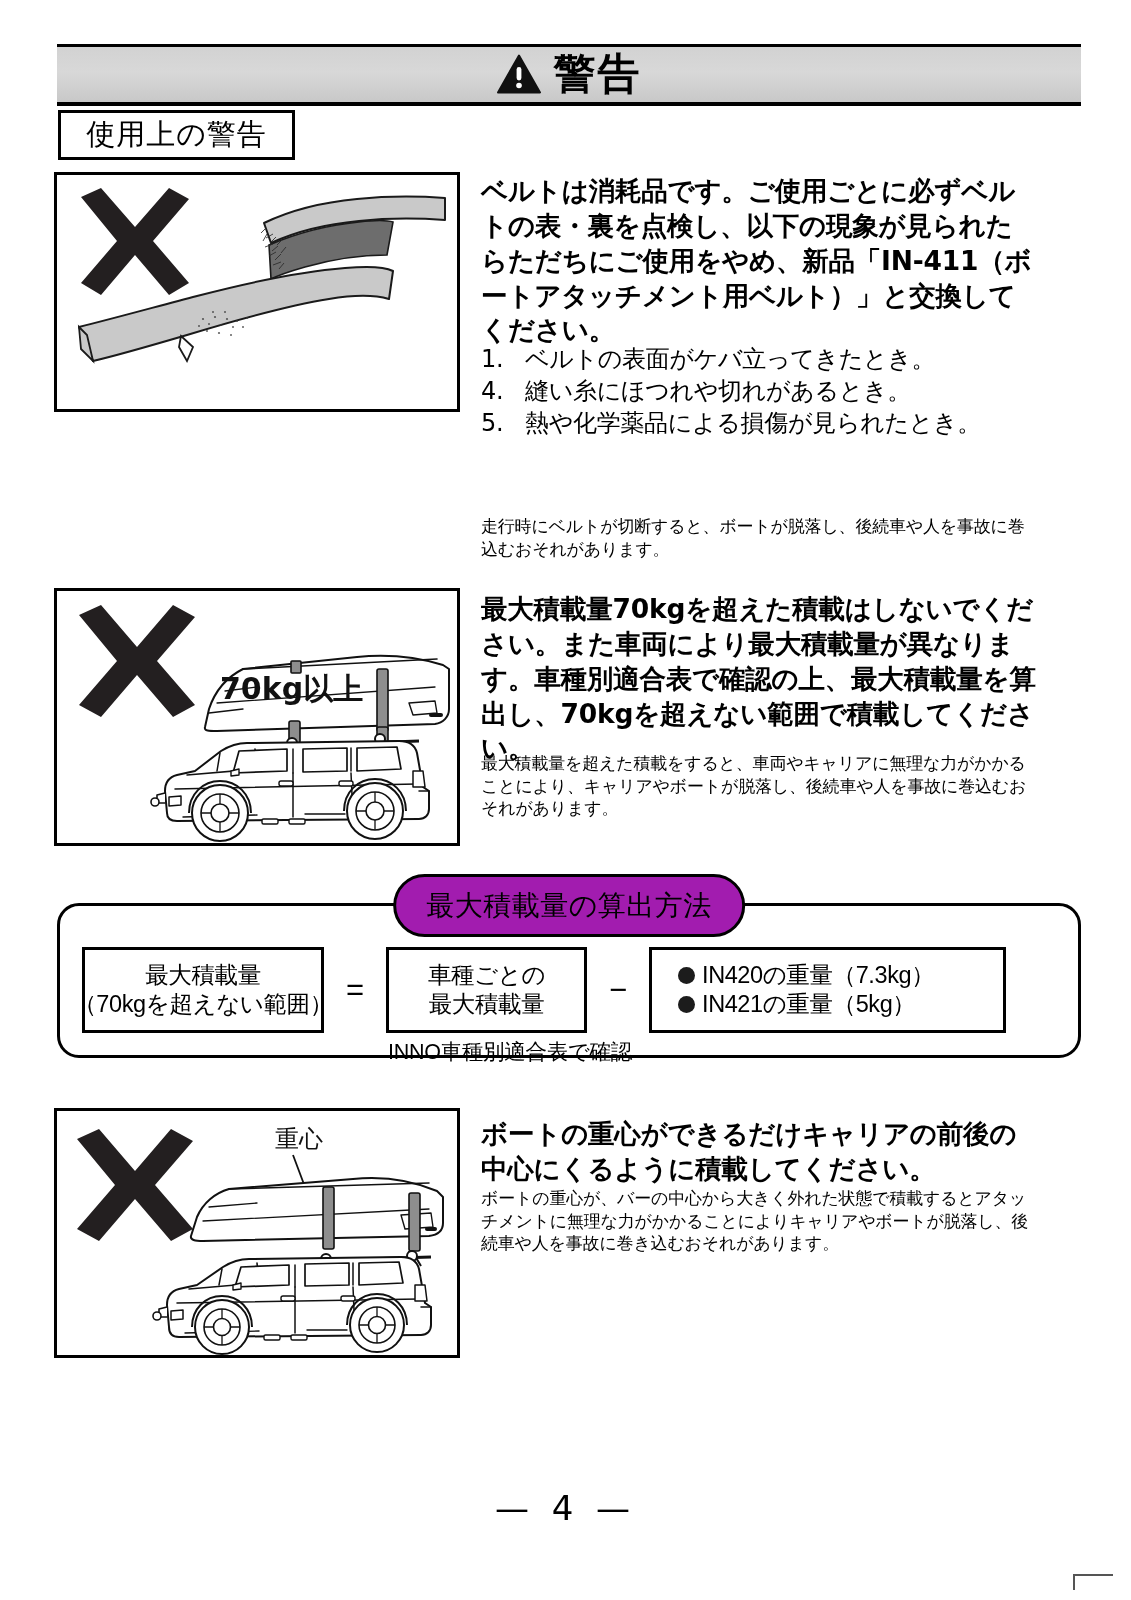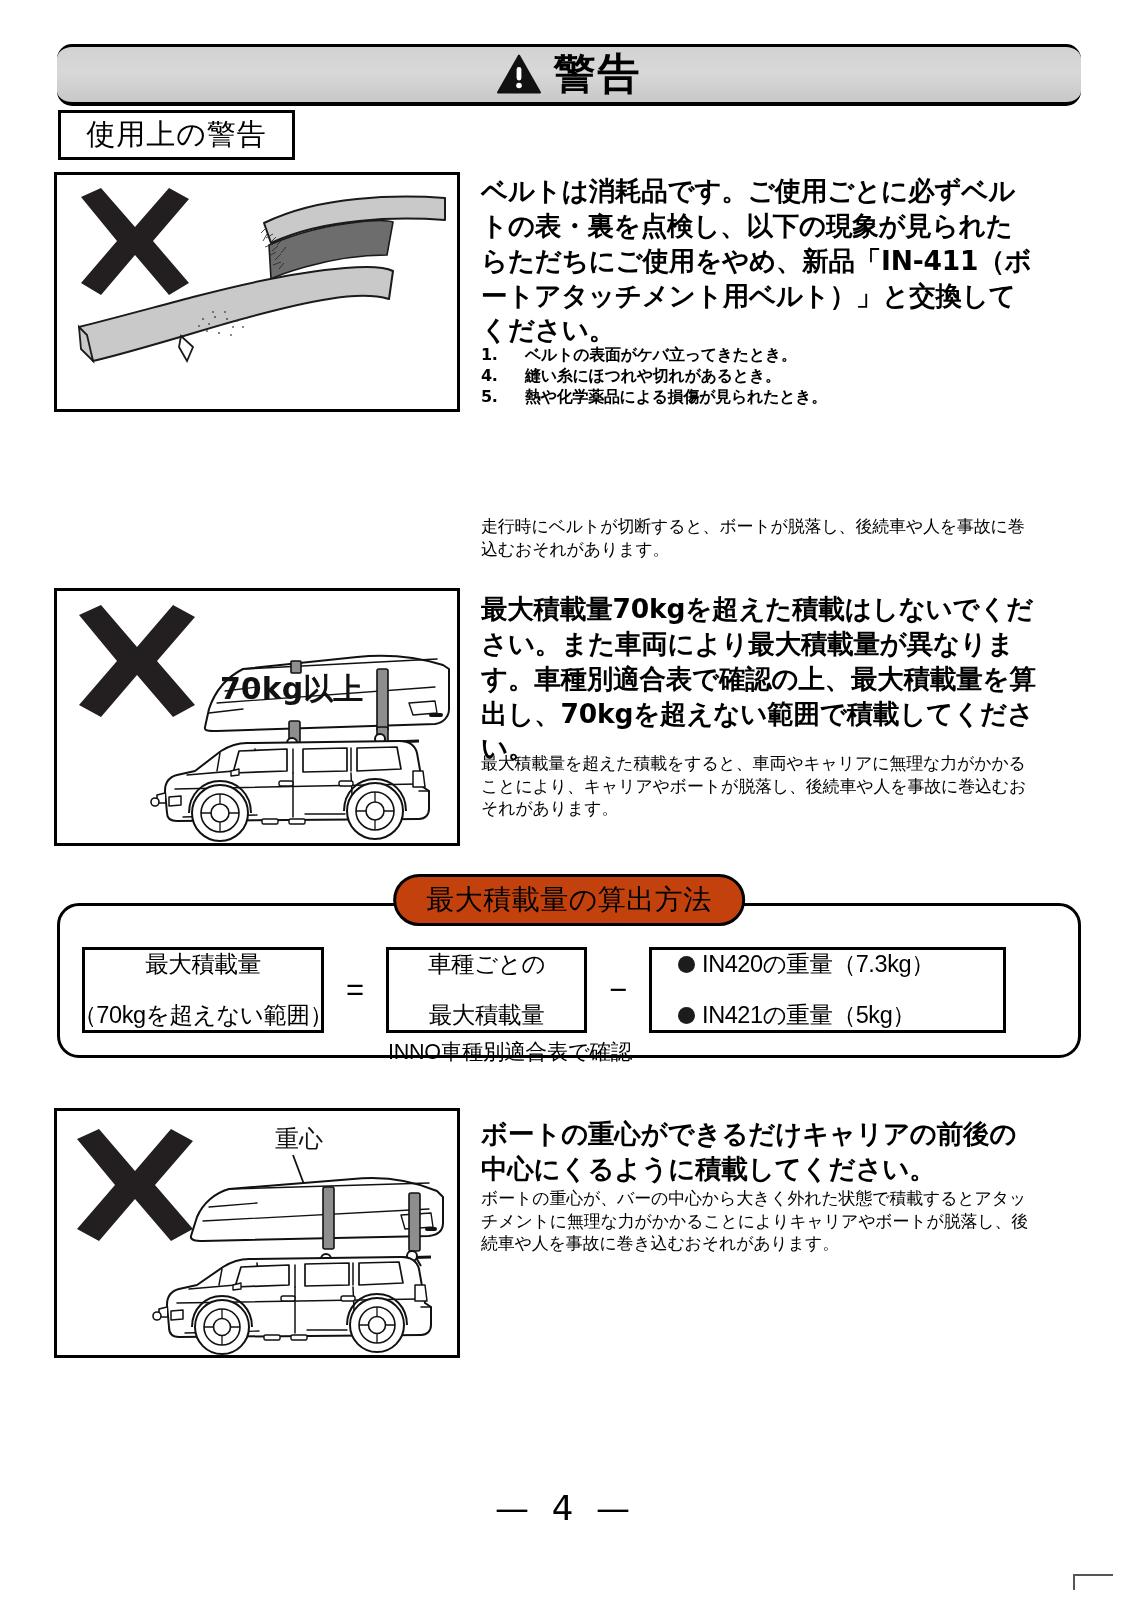--- a/index.html
+++ b/index.html
@@ -26,21 +26,20 @@
     top: 44px;
     width: 1024px;
     height: 62px;
     border-top: 3px solid #000;
     border-bottom: 4px solid #000;
     background: linear-gradient(to bottom, #d2d2d2 0%, #d8d8d8 45%, #c8c8c8 100%);
     display: flex;
     align-items: center;
     justify-content: center;
     box-sizing: border-box;
-    border-radius: 15px;
   }
   .warn-inner {
     display: flex;
     align-items: center;
     gap: 13px;
     transform: translateY(-1px);
   }
   .warn-tri {
     width: 44px;
     height: 40px;
@@ -108,24 +107,23 @@
     font-size: 17px;
     font-weight: 400;
     line-height: 1.325;
     letter-spacing: -0.2px;
     margin: 0;
   }
   ol.numlist {
     list-style: none;
     margin: 0;
     padding: 0;
-    font-size: 16px;
+    font-size: 24px;
     line-height: 1.325;
     letter-spacing: -0.3px;
-    font-weight: bold;
   }
   ol.numlist li {
     padding-left: 44px;
     text-indent: -44px;
     margin: 0;
   }
   ol.numlist li .num {
     display: inline-block;
     width: 44px;
     text-indent: 0;
@@ -157,25 +155,25 @@
     border: 3px solid #000;
     border-radius: 22px;
     box-sizing: border-box;
     background: #fff;
   }
   .formula-tab {
     position: absolute;
     left: 50%;
     transform: translateX(-50%);
     top: -29px;
-    height: 52px;
+    height: 63px;
     padding: 0 30px;
     border: 3px solid #000;
     border-radius: 32px;
-    background: #c2410c;
+    background: #a21caf;
     display: flex;
     align-items: center;
     justify-content: center;
     box-sizing: border-box;
     z-index: 3;
   }
   .formula-tab span {
     font-size: 28px;
     letter-spacing: 0.5px;
     white-space: nowrap;
@@ -191,21 +189,21 @@
     box-sizing: border-box;
     padding-left: 25px;
   }
   .fbox {
     border: 3px solid #000;
     box-sizing: border-box;
     background: #fff;
     display: flex;
     flex-direction: column;
     align-items: center;
-    justify-content: space-between;
+    justify-content: center;
     text-align: center;
     line-height: 1.22;
   }
   .fbox-a { width: 242px; height: 86px; }
   .fbox-b { width: 201px; height: 86px; }
   .fbox-c { width: 357px; height: 86px; align-items: flex-start; padding-left: 26px; }
   .fbox .l1, .fbox .l2 {
     font-size: 23.5px;
     letter-spacing: -0.4px;
     white-space: nowrap;

